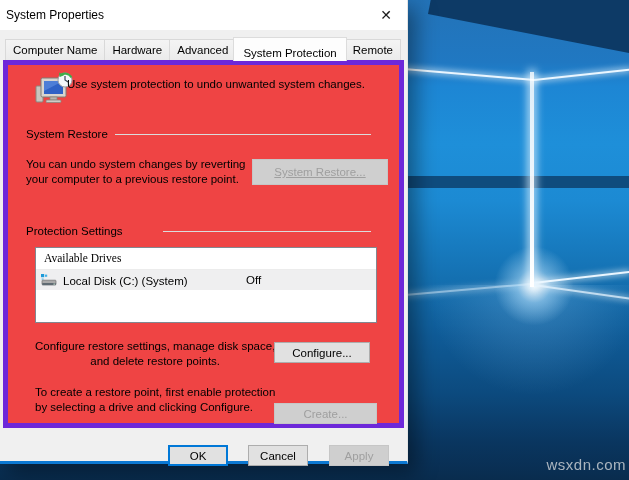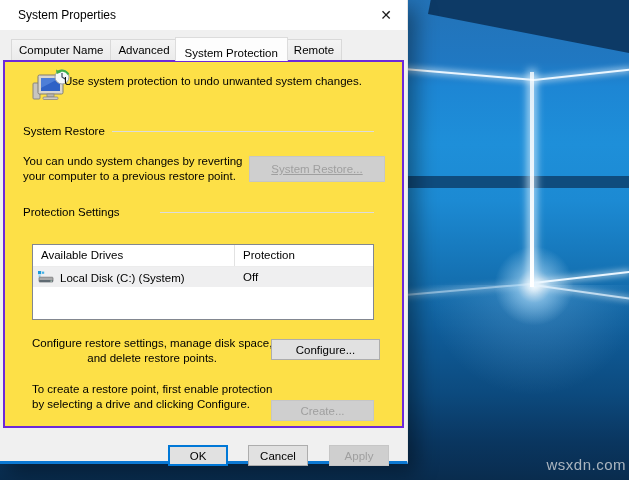--- a/index.html
+++ b/index.html
@@ -33,50 +33,50 @@
     background:radial-gradient(ellipse at 57% 0%, rgba(140,200,245,.30), rgba(140,200,245,0) 60%); }
   .watermark { position:absolute; right:3px; bottom:7px; font-size:15px; letter-spacing:.5px;
     color:rgba(198,203,209,.85); z-index:4; }
 
   
   .dialog { position:absolute; left:0; top:0; width:408px; height:464px; background:#f0f0f0;
     border-right:1px solid #e4e4e4; border-bottom:3px solid #0c78d2;
     box-shadow:8px 8px 20px rgba(0,0,0,.40); z-index:10; }
 
   .titlebar { position:absolute; left:0; top:0; width:100%; height:30px; background:#ffffff; }
-  .title { position:absolute; left:18px; top:0; line-height:30px; font-size:12px; color:#000; }
+  .title { position:absolute; left:6px; top:0; line-height:30px; font-size:12px; color:#000; }
   .close-btn { position:absolute; top:3px; right:5px; width:32px; height:24px; border:none; background:transparent;
     font-size:14px; color:#1a1a1a; cursor:pointer; font-family:inherit; line-height:24px; }
 
-  .tabstrip { position:absolute; left:11px; top:37px; display:flex; align-items:flex-end; z-index:2; }
+  .tabstrip { position:absolute; left:5px; top:37px; display:flex; align-items:flex-end; z-index:2; }
   .tab { height:21px; line-height:20px; padding:0 7px; font-size:11.5px; color:#000;
     background:linear-gradient(#f4f4f4,#ebebeb); border:1px solid #d9d9d9; border-bottom:none; margin-right:-1px; }
   .tab.active { height:24px; line-height:23px; padding:4px 9px; background:#fdfdfd; border-color:#dcdcdc;
     position:relative; z-index:3; margin-left:-2px; margin-right:-2px; margin-bottom:-1px; }
 
   .page { position:absolute; left:3px; top:60px; width:401px; height:368px;
-    background:#fde047; border:2px solid #6d28d9; z-index:1; }
+    background:#ef4444; border:5px solid #6d28d9; z-index:1; }
 
   .hdr-icon { position:absolute; left:25px; top:6px; width:42px; height:38px; }
   .hdr-text { position:absolute; left:59px; top:13px; }
 
   .group-row { position:absolute; left:18px; right:28px; display:flex; align-items:center; gap:7px; }
   .group-line { flex:1; height:1px; background:#dcdcdc; }
 
   .desc { position:absolute; line-height:15px; white-space:nowrap; }
 
   .btn { position:absolute; font-family:inherit; font-size:11.5px; color:#000;
     background:#e1e1e1; border:1px solid #adadad; cursor:pointer; }
   .btn.disabled { background:#cfcfcf; border-color:#c6c6c6; color:#9f9f9f; cursor:default; }
   .btn.default-focus { border:2px solid #0078d7; }
 
   .listview { position:absolute; left:27px; top:182px; width:342px; height:76px;
     background:#ffffff; border:1px solid #828790; }
   .lv-header { display:grid; grid-template-columns:201px 1fr; height:22px; background:#ffffff;
-    border-bottom:1px solid #ececec; }
+    border-bottom:1px solid #ececec;font-family:Liberation Serif, serif; }
   .lv-hcell { line-height:21px; padding-left:8px; color:#000; }
   .lv-hcell.second { border-left:1px solid #e2e2e2; }
   .lv-row { display:grid; grid-template-columns:201px 1fr; height:20px; background:#efeff0; align-items:center; }
   .lv-cell-drive { display:flex; align-items:flex-end; gap:6px; padding-left:5px; }
   .lv-cell-prot { padding-left:9px; }
 
   .footer-btn { width:60px; height:21px; top:445px; }
 
   .icon-svg { display:block; }
 </style>
@@ -103,20 +103,21 @@
 
     <div class="titlebar">
       <span class="title">System Properties</span>
       <button class="close-btn">
         <span>✕</span>
       </button>
     </div>
 
     <div class="tabstrip">
       <div class="tab">Computer Name</div>
+      <div class="tab">Hardware</div>
       <div class="tab">Advanced</div>
       <div class="tab active">System Protection</div>
       <div class="tab">Remote</div>
     </div>
 
     <div class="page">
 
       <svg class="hdr-icon icon-svg" viewBox="0 0 42 38">
         <rect x="3" y="15" width="7" height="16" rx="1" fill="#c8c5bf" stroke="#8a877f" stroke-width="1"></rect>
         <rect x="8" y="7" width="25" height="19" rx="1.5" fill="#d8d5cf" stroke="#7f7c74" stroke-width="1"></rect>
@@ -134,29 +135,28 @@
       <div class="group-row" style="top:63px;">
         <span>System Restore</span>
         <div class="group-line"></div>
       </div>
       <div class="desc" style="left:18px; top:92px;">
         <span style="display:block;">You can undo system changes by reverting</span>
         <span style="display:block;">your computer to a previous restore point.</span>
       </div>
       <button class="btn disabled" style="left:244px; top:94px; width:136px; height:26px;text-decoration:underline;">System Restore...</button>
 
-      <div class="group-row" style="top:144px;gap:40px;">
+      <div class="group-row" style="top:160px;gap:40px;">
         <span>Protection Settings</span>
         <div class="group-line"></div>
       </div>
 
       <div class="listview">
         <div class="lv-header">
           <div class="lv-hcell">Available Drives</div>
-          <div class="lv-hcell second">Protection</div>
         </div>
         <div class="lv-row">
           <div class="lv-cell-drive">
             <svg class="icon-svg" width="16" height="13" viewBox="0 0 16 13">
               <rect x="0" y="0" width="3.2" height="3.2" fill="#1d9ad8"></rect>
               <rect x="4" y="0.6" width="2.2" height="2.2" fill="#45b1e6"></rect>
               <rect x="0.6" y="4.2" width="2" height="2" fill="#8fd0ef"></rect>
               <rect x="1" y="6.2" width="14" height="4.6" rx="0.8" fill="#a9a9a9" stroke="#6e6e6e" stroke-width="0.7"></rect>
               <rect x="1.3" y="9" width="13.4" height="2.2" fill="#5f6a72"></rect>
               <rect x="12.5" y="9.6" width="1.4" height="1" fill="#d3f0d4"></rect>
@@ -164,21 +164,21 @@
             <span>Local Disk (C:) (System)</span>
           </div>
           <div class="lv-cell-prot">Off</div>
         </div>
       </div>
 
       <div class="desc" style="left:27px; top:274px;">
         <span style="display:block;">Configure restore settings, manage disk space,</span>
         <span style="display:block;text-align:center;">and delete restore points.</span>
       </div>
-      <button class="btn" style="left:266px; top:277px; width:109px; height:21px;">Configure...</button>
+      <button class="btn" style="left:266px; top:277px; width:96px; height:21px;">Configure...</button>
 
       <div class="desc" style="left:27px; top:320px;">
         <span style="display:block;">To create a restore point, first enable protection</span>
         <span style="display:block;">by selecting a drive and clicking Configure.</span>
       </div>
       <button class="btn disabled" style="left:266px; top:323px; width:103px; height:21px;margin-top:15px;">Create...</button>
     </div>
 
     <button class="btn footer-btn default-focus" style="left:168px;">OK</button>
     <button class="btn footer-btn" style="left:248px;">Cancel</button>

